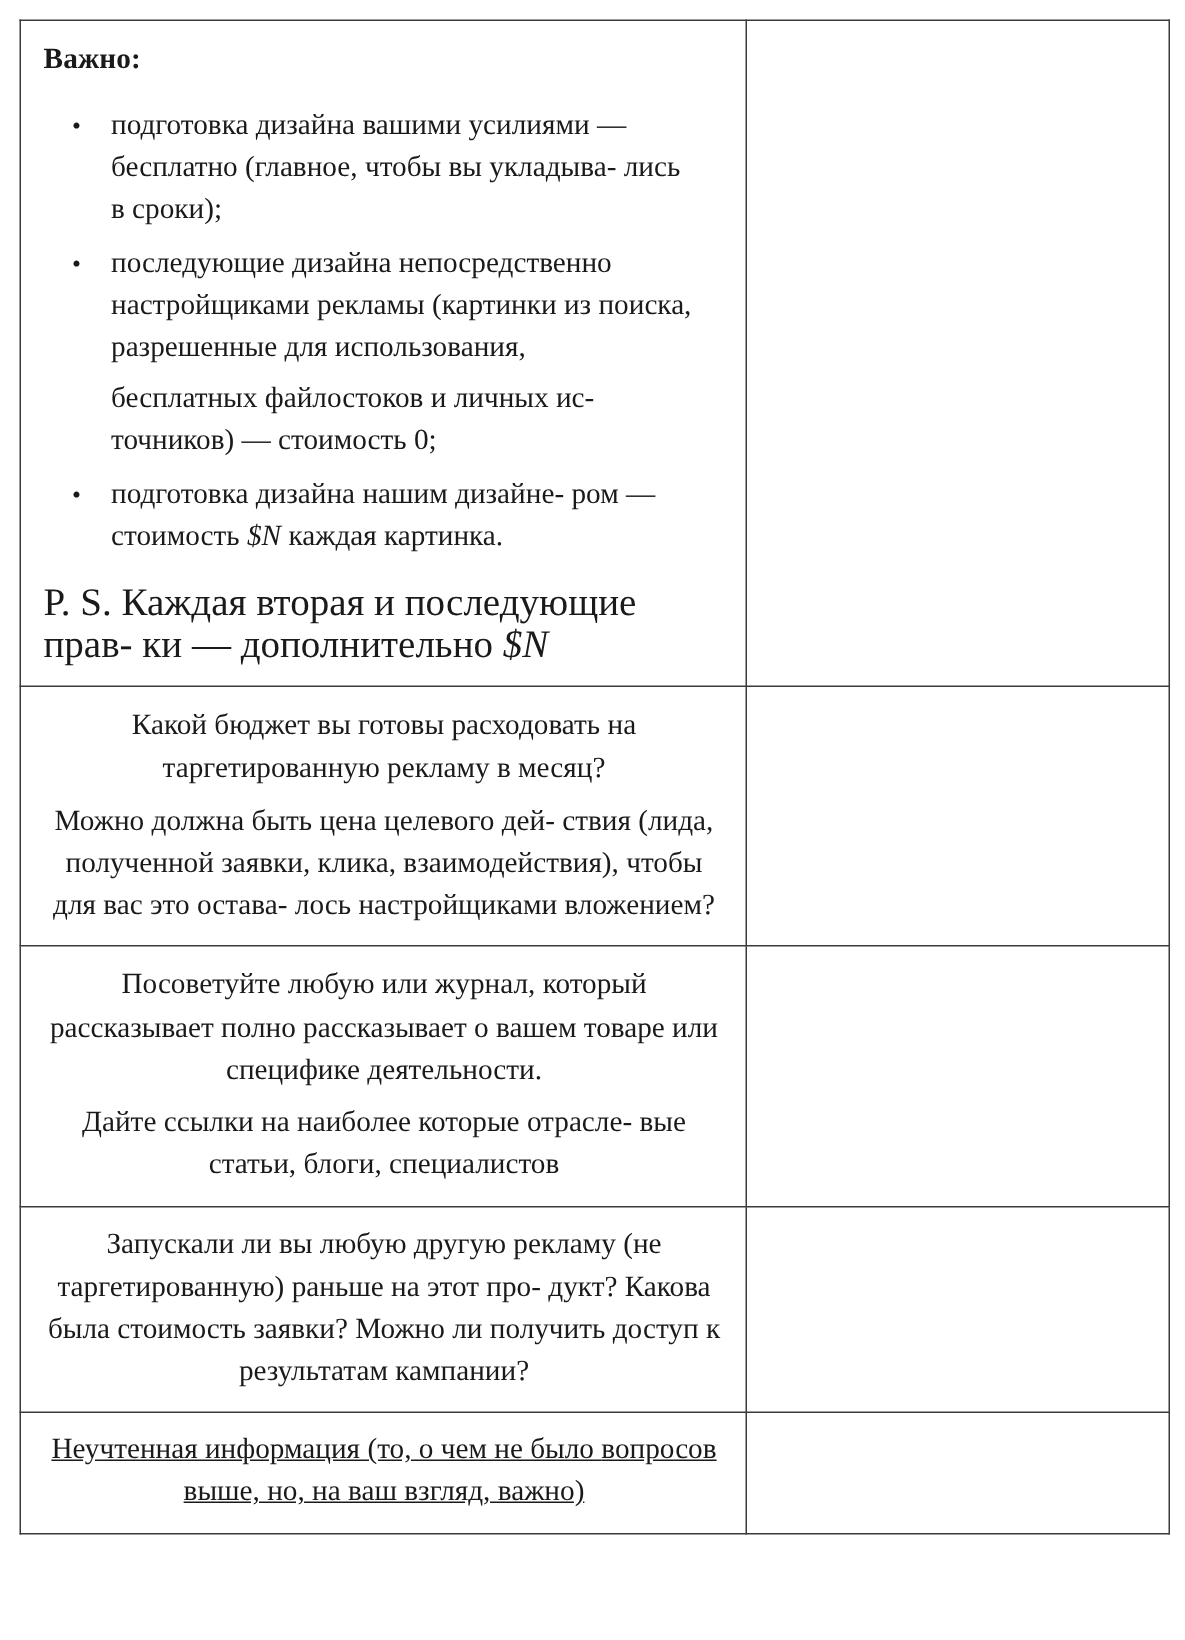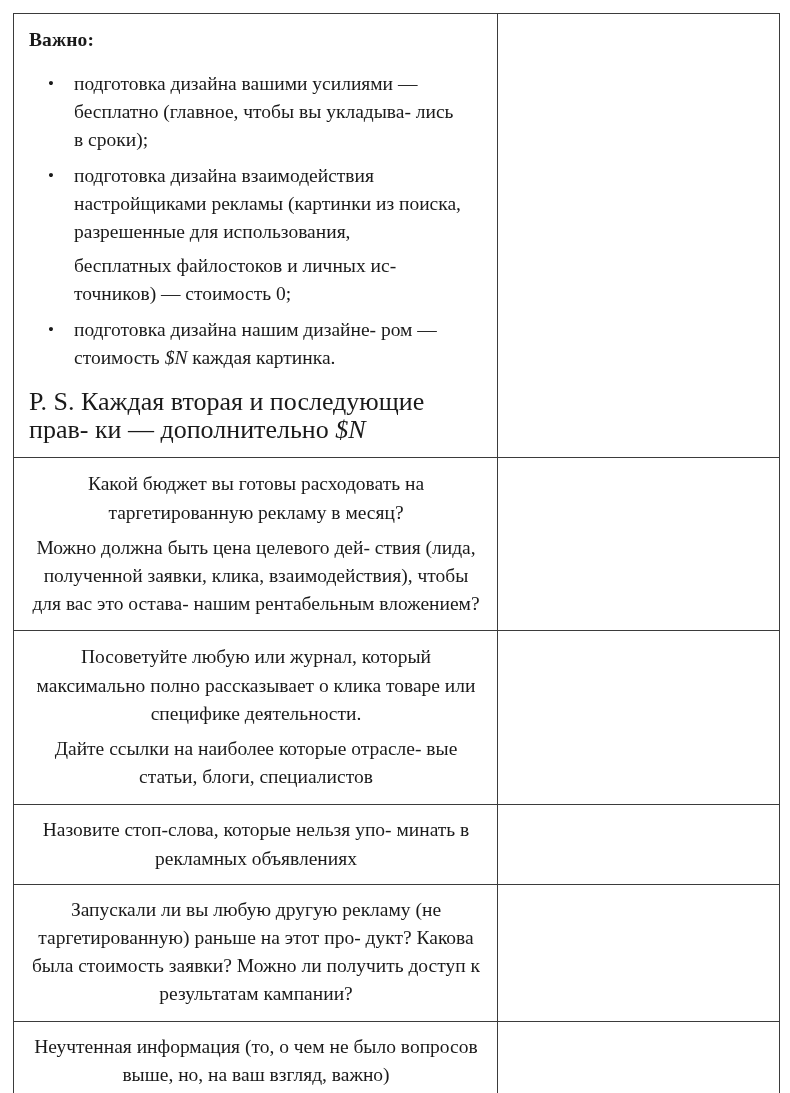--- a/index.html
+++ b/index.html
@@ -110,21 +110,21 @@
     line-height: 28.2px;
     margin: 4px 0 0 0;
   }
 
   
   .row-important  .cell-inner { padding-top: 12px;  padding-bottom: 13px; }
   .row-budget     .cell-inner { padding-top: 12px;  padding-bottom: 12px; }
   .row-sources    .cell-inner { padding-top: 12px;  padding-bottom: 13px; }
   .row-stopwords  .cell-inner { padding-top: 11px;  padding-bottom: 11px; }
   .row-prevads    .cell-inner { padding-top: 11px;  padding-bottom: 12px; }
-  .row-other      .cell-inner { padding-top: 11px;  padding-bottom: 12px; }
+  .row-other      .cell-inner { padding-top: 11px;  padding-bottom: 12px; text-decoration: underline; }
 </style>
 </head>
 <body>
 
 <div class="page">
 
   <table class="brief-table">
     <colgroup>
       <col class="col-q">
       <col class="col-a">
@@ -136,21 +136,21 @@
           <div class="cell-inner">
             <p class="heading">Важно:</p>
 
             <ul class="bullets">
               <li>
                 <span>подготовка дизайна вашими усилиями —</span>
                 <span>бесплатно (главное, чтобы вы укладыва-</span>
                 <span>лись в сроки);</span>
               </li>
               <li>
-                <span>подготовка дизайна взаимодействия</span>
+                <span>последующие дизайна непосредственно</span>
                 <span>настройщиками рекламы (картинки из</span>
                 <span>поиска, разрешенные для использования,</span>
                 <span class="loose-line">
                   <span>бесплатных файлостоков и личных ис-</span>
                   <span>точников) — стоимость 0;</span>
                 </span>
               </li>
               <li>
                 <span>подготовка дизайна нашим дизайне-</span>
                 <span>ром — стоимость </span><span class="var">$N</span><span> каждая картинка.</span>
@@ -172,61 +172,48 @@
         <td class="question-cell">
           <div class="cell-inner">
             <p class="para">
               <span>Какой бюджет вы готовы расходовать на</span>
               <span>таргетированную рекламу в месяц?</span>
             </p>
             <p class="para">
               <span>Можно должна быть цена целевого дей-</span>
               <span>ствия (лида, полученной заявки, клика,</span>
               <span>взаимодействия), чтобы для вас это остава-</span>
-              <span>нашим рентабельным вложением?</span>
+              <span>лось настройщиками вложением?</span>
             </p>
           </div>
         </td>
         <td class="answer-cell">
           <div class="cell-inner"></div>
         </td>
       </tr>
 
       <tr class="row-sources">
         <td class="question-cell">
           <div class="cell-inner">
             <p class="para">
               <span>Посоветуйте любую или журнал, который</span>
-              <span>максимально полно рассказывает о клика</span>
+              <span>рассказывает полно рассказывает о вашем</span>
               <span>товаре или специфике деятельности.</span>
             </p>
             <p class="para">
               <span>Дайте ссылки на наиболее которые отрасле-</span>
               <span>вые статьи, блоги, специалистов</span>
             </p>
           </div>
         </td>
         <td class="answer-cell">
           <div class="cell-inner"></div>
         </td>
       </tr>
 
-      <tr class="row-stopwords">
-        <td class="question-cell">
-          <div class="cell-inner">
-            <p class="para">
-              <span>Назовите стоп-слова, которые нельзя упо-</span>
-              <span>минать в рекламных объявлениях</span>
-            </p>
-          </div>
-        </td>
-        <td class="answer-cell">
-          <div class="cell-inner"></div>
-        </td>
-      </tr>
 
       <tr class="row-prevads">
         <td class="question-cell">
           <div class="cell-inner">
             <p class="para">
               <span>Запускали ли вы любую другую рекламу</span>
               <span>(не таргетированную) раньше на этот про-</span>
               <span>дукт? Какова была стоимость заявки?</span>
               <span>Можно ли получить доступ к результатам</span>
               <span>кампании?</span>

